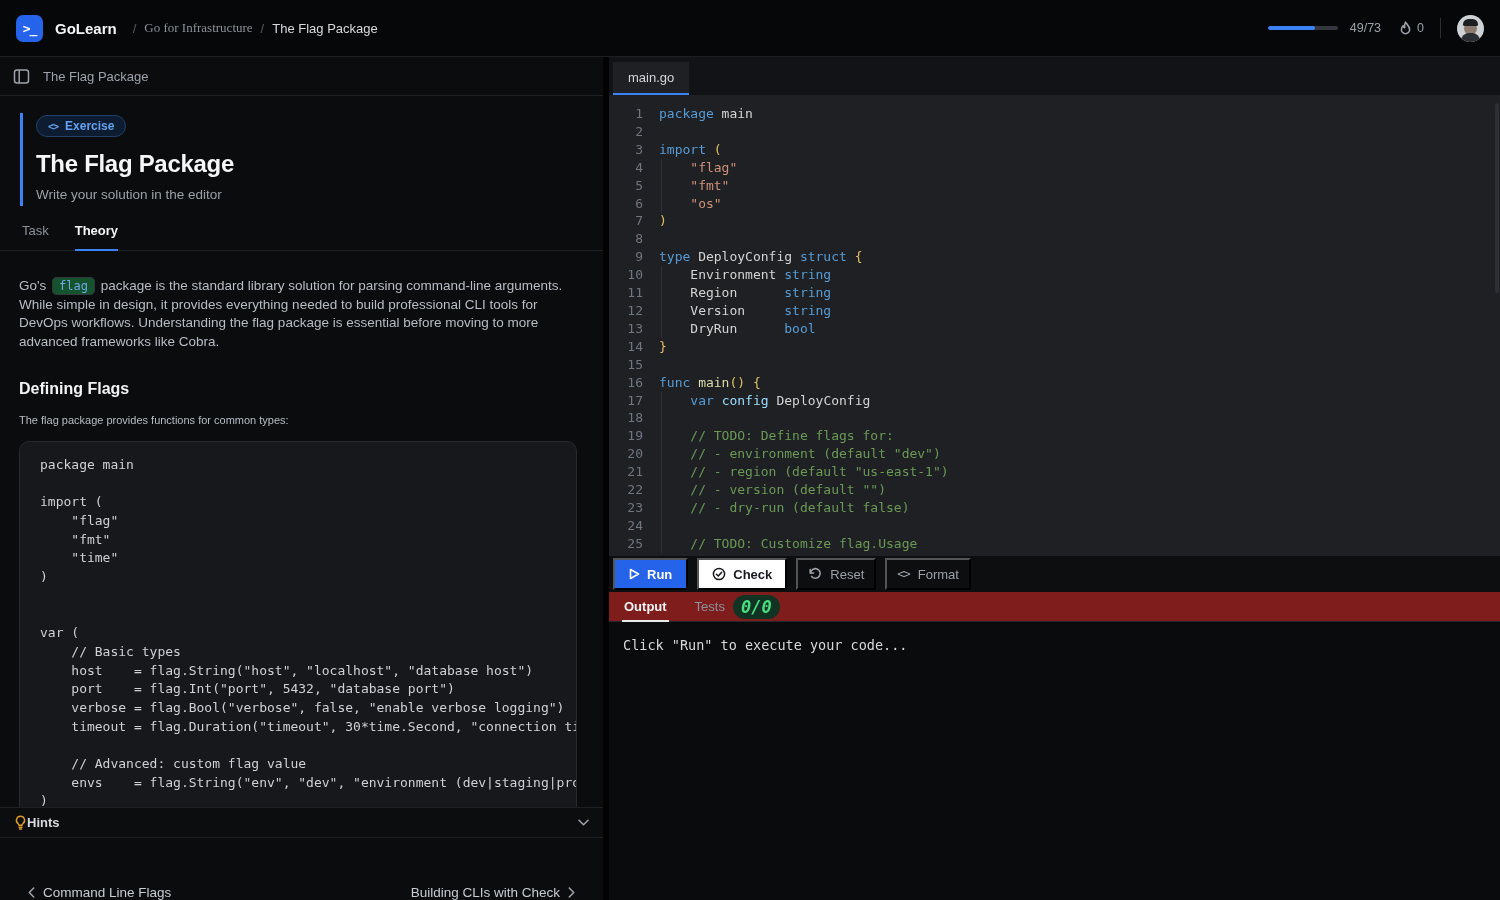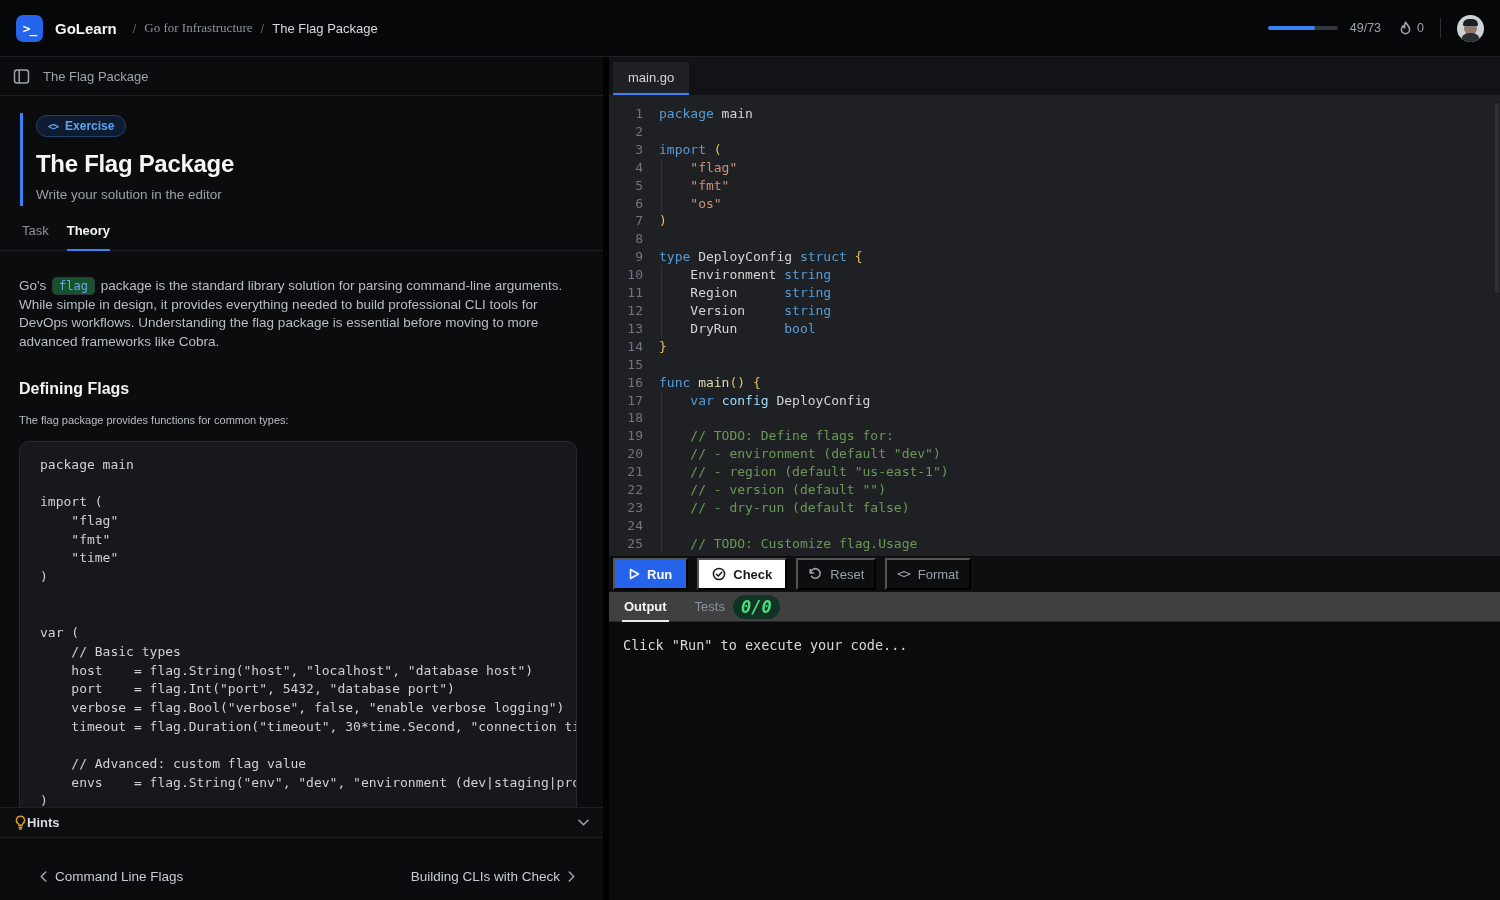--- a/index.html
+++ b/index.html
@@ -41,39 +41,39 @@
   .panel-title { color:#9ca3ab; font-size:13px; }
   .panel-content { flex:1; overflow:hidden; position:relative; }
 
   .exercise-head { margin:17px 0 0 20px; border-left:3px solid #3b82f6; padding:2px 0 4px 13px; }
   .badge { display:inline-flex; align-items:center; gap:7px; padding:3px 11px; border-radius:999px;
     background:#0e1c31; border:1px solid #20406d; color:#63a1f0; font-size:12px; font-weight:600; }
   .badge .bic { font-family:"DejaVu Sans Mono", monospace; font-size:10px; font-weight:bold; letter-spacing:-1px; }
   .page-title { margin-top:13px; color:#f5f6f8; font-size:24px; font-weight:700; letter-spacing:-0.3px; }
   .page-subtitle { margin-top:9px; color:#9aa1a9; font-size:13.5px; }
 
-  .tabs { margin-top:17px; padding-left:22px; display:flex; gap:18px; border-bottom:1px solid #1d1f23; }
+  .tabs { margin-top:17px; padding-left:22px; display:flex; gap:26px; border-bottom:1px solid #1d1f23; }
   .tab { font-size:13px; padding-bottom:11px; color:#8b929b; cursor:default; }
   .tab.active { color:#f3f4f6; font-weight:700; border-bottom:2px solid #3b82f6; margin-bottom:-1px; }
 
   .theory { padding:26px 26px 0 19px; }
   .para { color:#b7bdc5; font-size:13.5px; line-height:18.7px; }
   .chip { font-family:"DejaVu Sans Mono", monospace; font-size:12px; color:#6fa8e6;
     background:#14532d; border:1px solid #34373c; border-radius:5px; padding:1px 6px; margin:0 2px; }
   .sec-h { margin-top:28px; color:#f2f3f5; font-size:16px; font-weight:700; }
   .sec-p { margin-top:16px; color:#b7bdc5; font-size:11px; }
   .code-card { margin-top:15px; background:#17181b; border:1px solid #27292e; border-radius:10px;
     padding:14px 20px; font-family:"DejaVu Sans Mono", monospace; font-size:13px; line-height:18.7px;
     color:#ced1d5; white-space:pre; overflow:hidden; }
 
   .hints-bar { flex:none; height:31px; border-top:1px solid #1d1f23; border-bottom:1px solid #1d1f23;
     display:flex; align-items:center; padding:0 14px; background:#0c0d0f; }
   .hints-label { color:#d8dbdf; font-size:13px; font-weight:600; flex:1; }
 
-  .lesson-nav { flex:none; height:62px; display:flex; justify-content:space-between; align-items:center; padding:15px 28px 0 28px;margin-left:12px; }
+  .lesson-nav { flex:none; height:62px; display:flex; justify-content:space-between; align-items:flex-end; padding:15px 28px 0 28px; }
   .nav-link { display:flex; align-items:center; gap:8px; color:#c6ccd3; font-size:13.5px; cursor:default; }
 
   
   .ed-tabbar { height:38px; background:#121316; display:flex; align-items:flex-end; padding-left:4px; flex:none; }
   .ed-tab { height:33px; background:#1f2024; color:#d3d6da; font-size:13px; display:flex; align-items:center;
     padding:0 15px; border-bottom:2px solid #3b82f6; }
   .editor { height:461px; background:#1f2024; position:relative; padding-top:10px; overflow:hidden; flex:none; }
   .line { display:flex; height:17.92px; line-height:17.92px; font-family:"DejaVu Sans Mono", monospace; font-size:13px; white-space:pre; }
   .ln { width:34px; text-align:right; padding-right:0; color:#6e7681; flex:none; }
   .lc { padding-left:16px; }
@@ -84,21 +84,21 @@
 
   
   .toolbar { height:36px; background:#0d0e10; display:flex; align-items:center; gap:9px; padding-left:4px; flex:none; }
   .btn { display:flex; align-items:center; gap:7px; height:32px; border-radius:0; font-size:13px; font-weight:600; cursor:default; }
   .btn-run { background:#2563eb; color:#fff; padding:0 14px; }
   .btn-check { background:#ffffff; color:#17191c; padding:0 13px; }
   .btn-ghost { background:transparent; color:#9aa1a9; font-weight:400; padding:0 10px; gap:8px; }
   .fmt-ic { font-family:"DejaVu Sans Mono", monospace; font-size:12px; letter-spacing:-1px; }
 
   
-  .out-tabbar { height:30px; border-bottom:1px solid #24262a; display:flex; align-items:stretch; gap:0; padding-left:13px; background:#404040; flex:none; }
+  .out-tabbar { height:30px; border-bottom:1px solid #24262a; display:flex; align-items:stretch; gap:0; padding-left:13px; background:#7f1d1d; flex:none; }
   .out-tab { display:flex; align-items:center; gap:8px; font-size:13px; color:#8b929b; padding:0 2px; margin-right:24px; }
   .out-tab.active { color:#f3f4f6; font-weight:700; border-bottom:2px solid #e8eaec; margin-bottom:-1px; }
   .tests-badge { font-family:"DejaVu Sans Mono", monospace; font-size:17px; color:#4ade80;
     background:#113323; border-radius:999px; padding:2px 8px; font-weight:bold;font-style:italic; }
   .console { flex:1; background:#0a0b0d; padding:15px 14px; font-family:"DejaVu Sans Mono", monospace;
     font-size:13.5px; color:#d6d8da; }
 
   .ic { stroke:#9aa1a9; fill:none; stroke-width:1.6; stroke-linecap:round; stroke-linejoin:round; }
 </style>
 </head>

